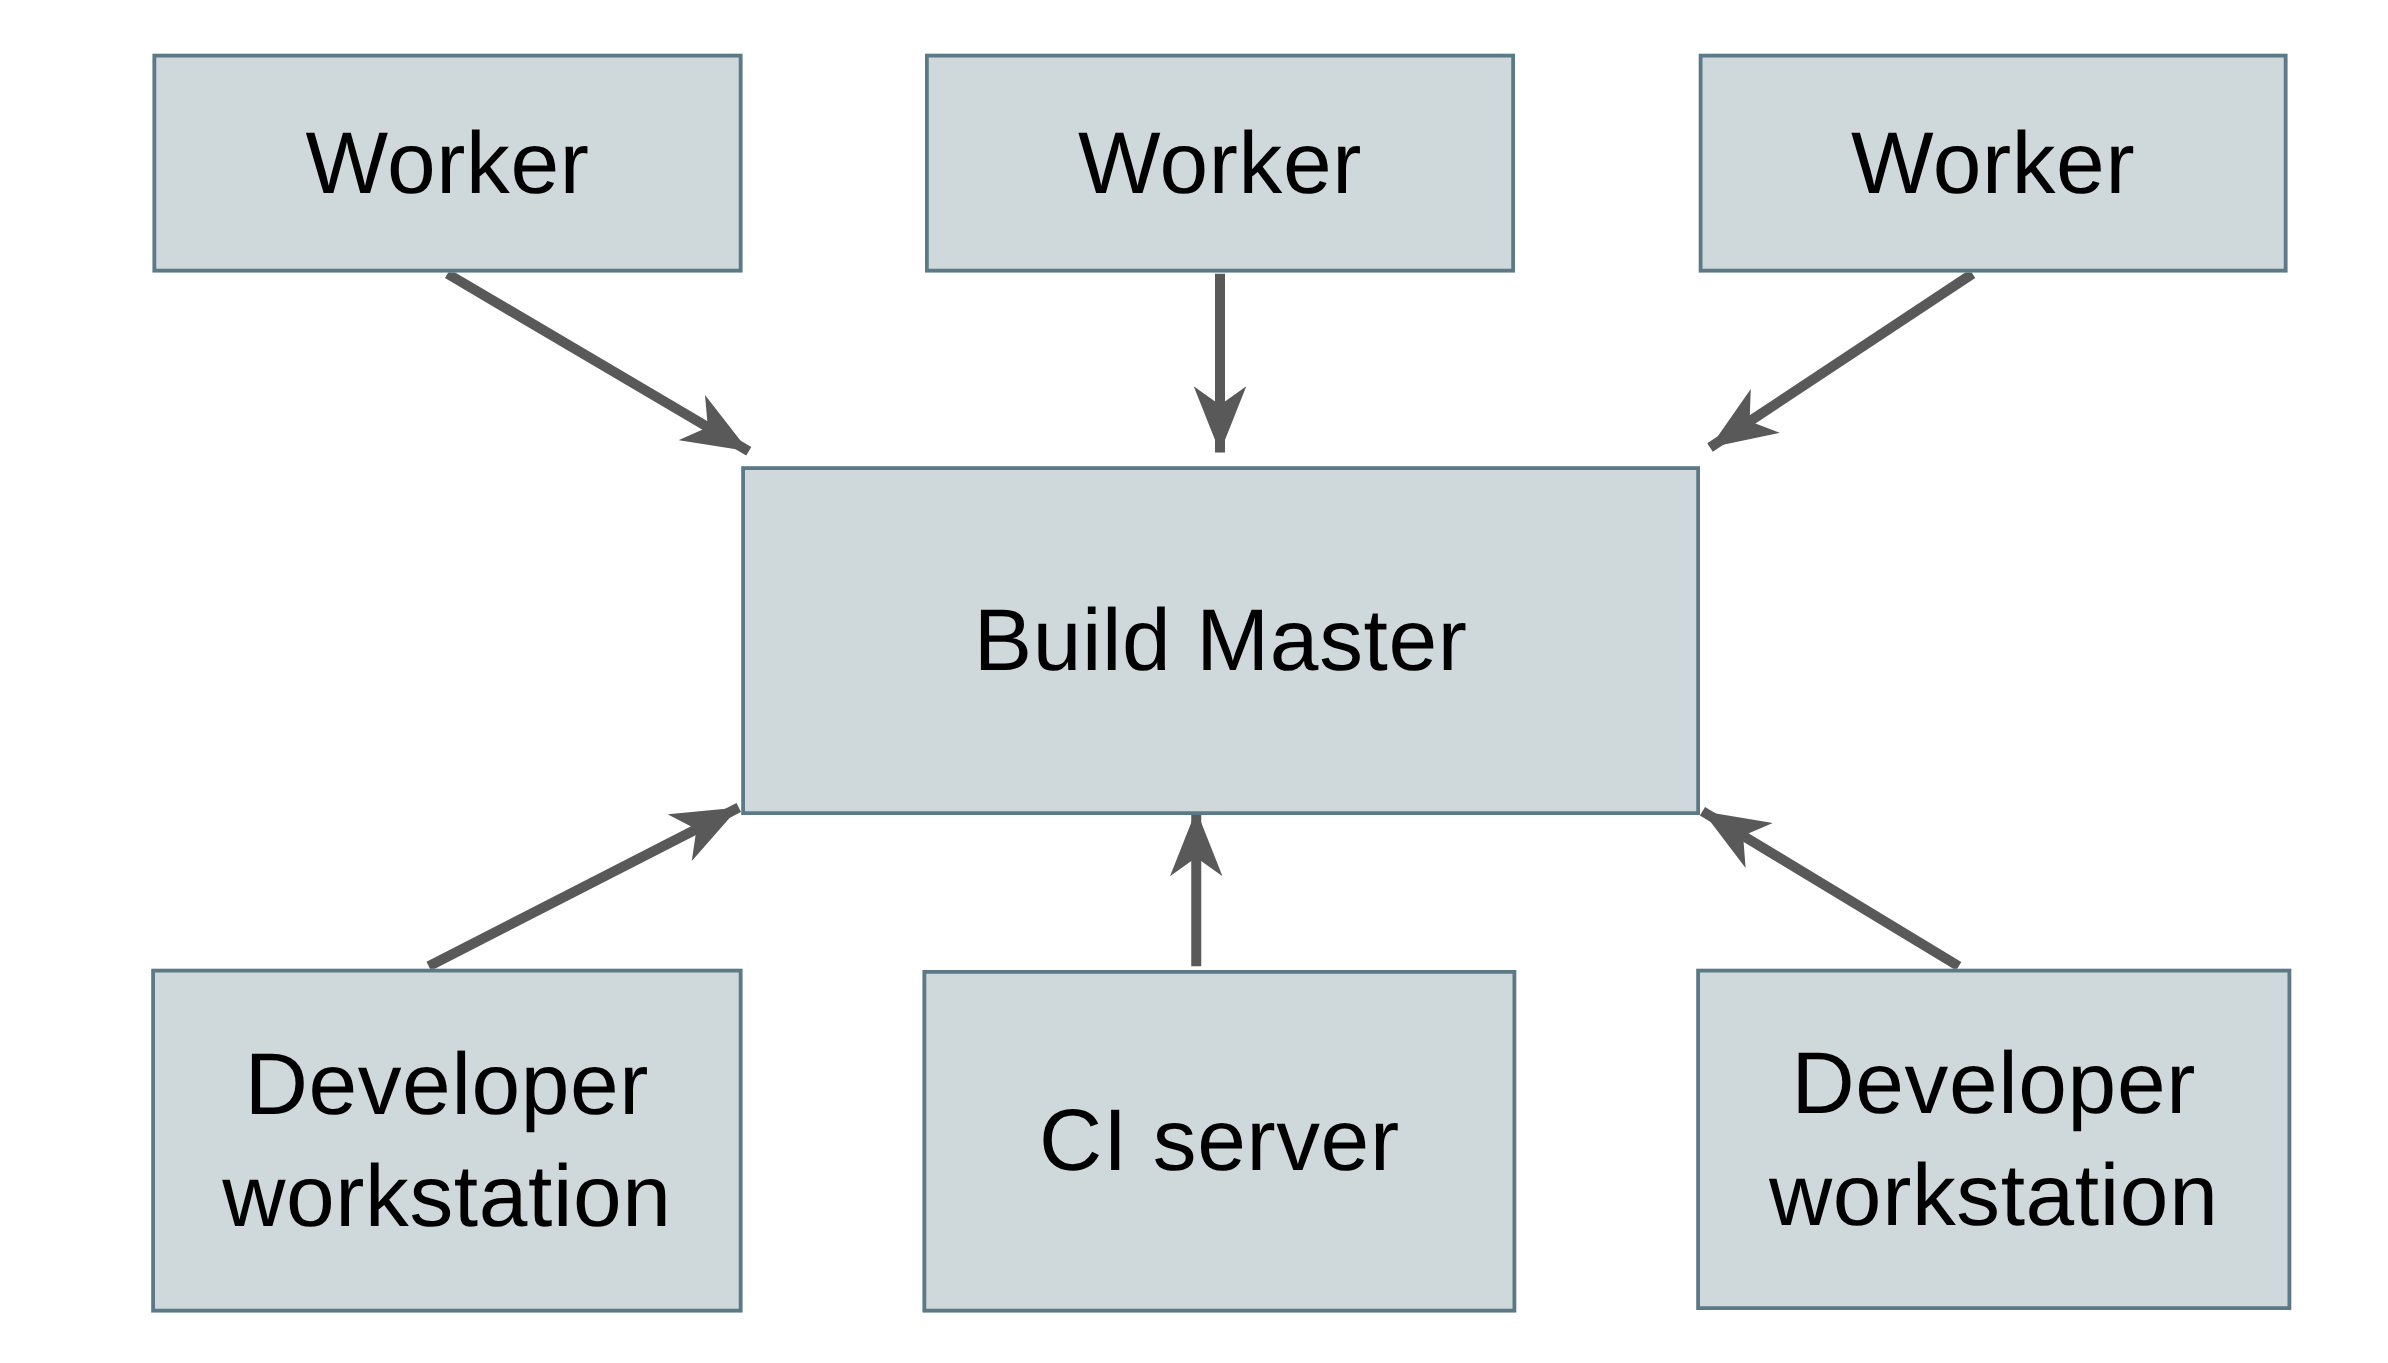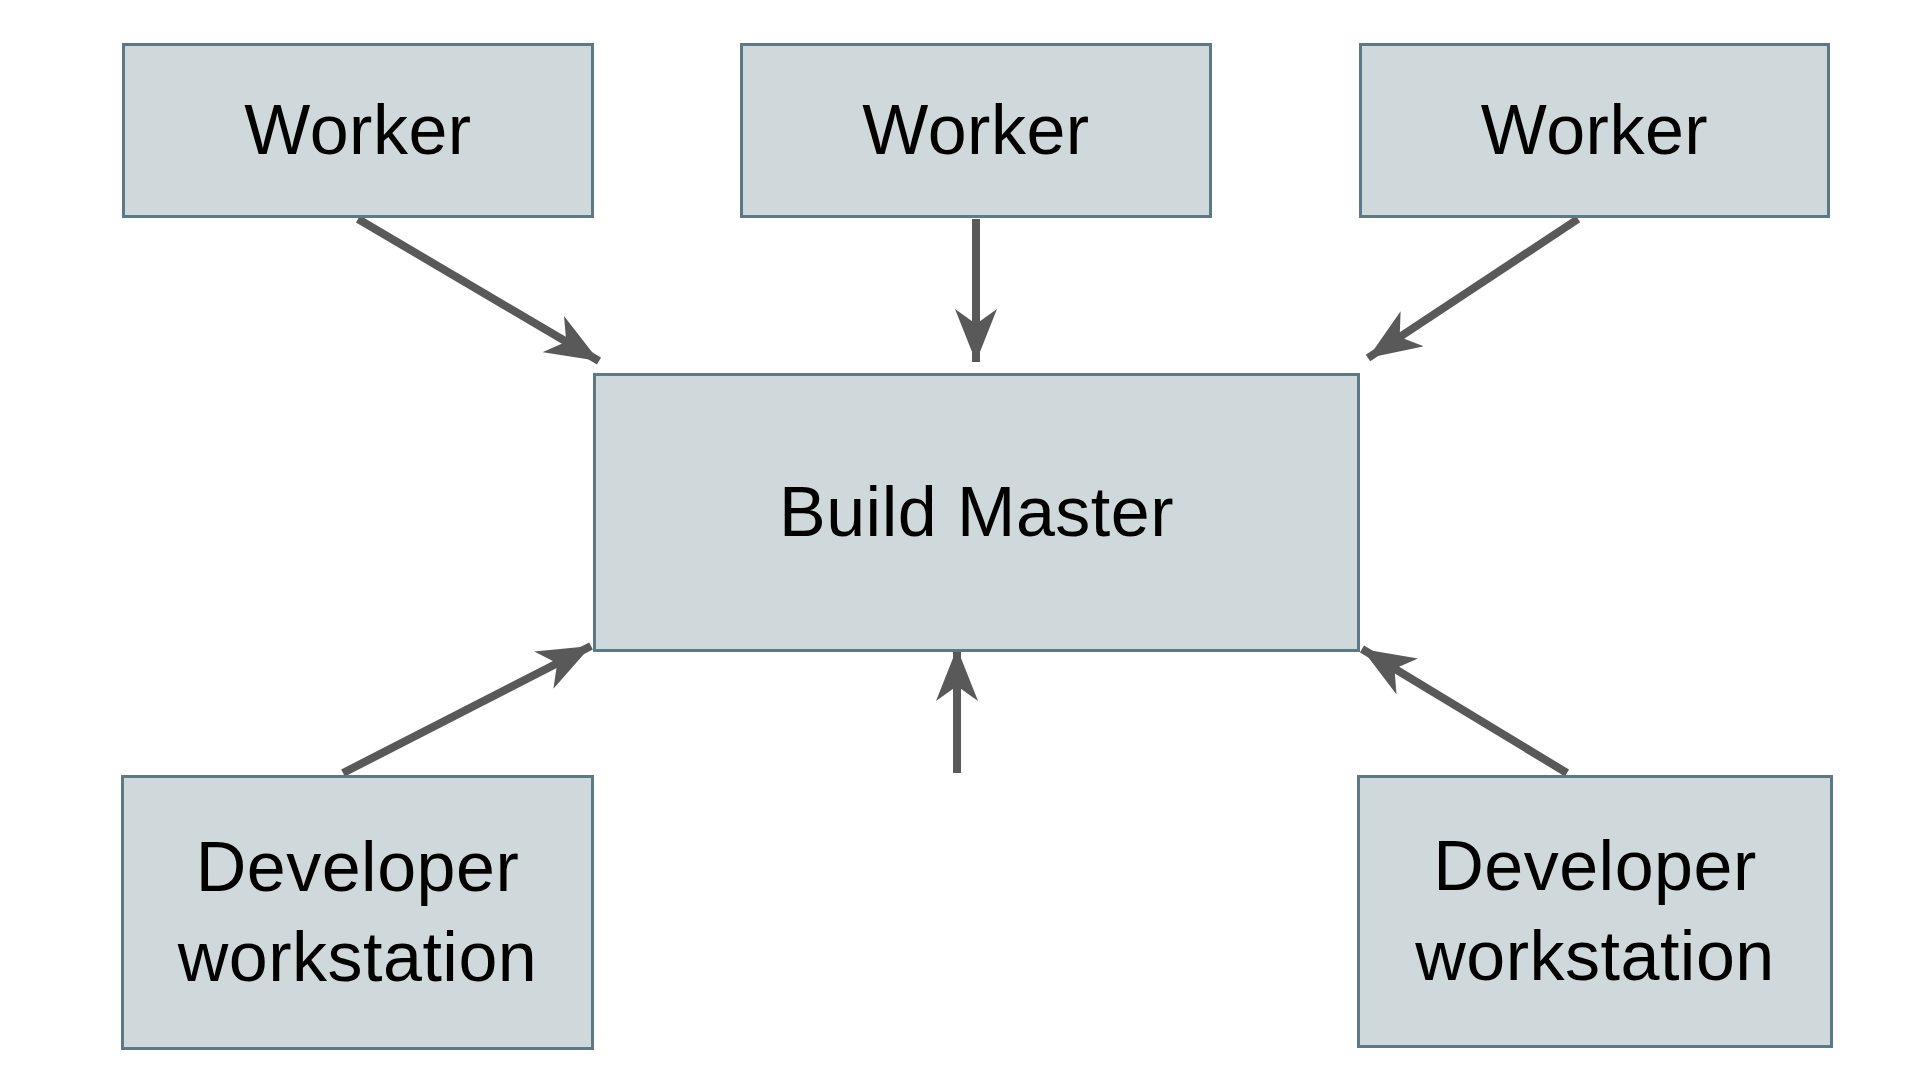--- a/index.html
+++ b/index.html
@@ -77,16 +77,17 @@
   <div class="node node-worker-1">Worker</div>
 
   <div class="node node-worker-2">Worker</div>
 
   <div class="node node-worker-3">Worker</div>
 
   <div class="node node-build-master">Build Master</div>
 
   <div class="node node-dev-left">Developer workstation</div>
 
+  <div class="node node-ci-server">CI server</div>
 
   <div class="node node-dev-right">Developer workstation</div>
 
 </div>
 
 </body></html>

